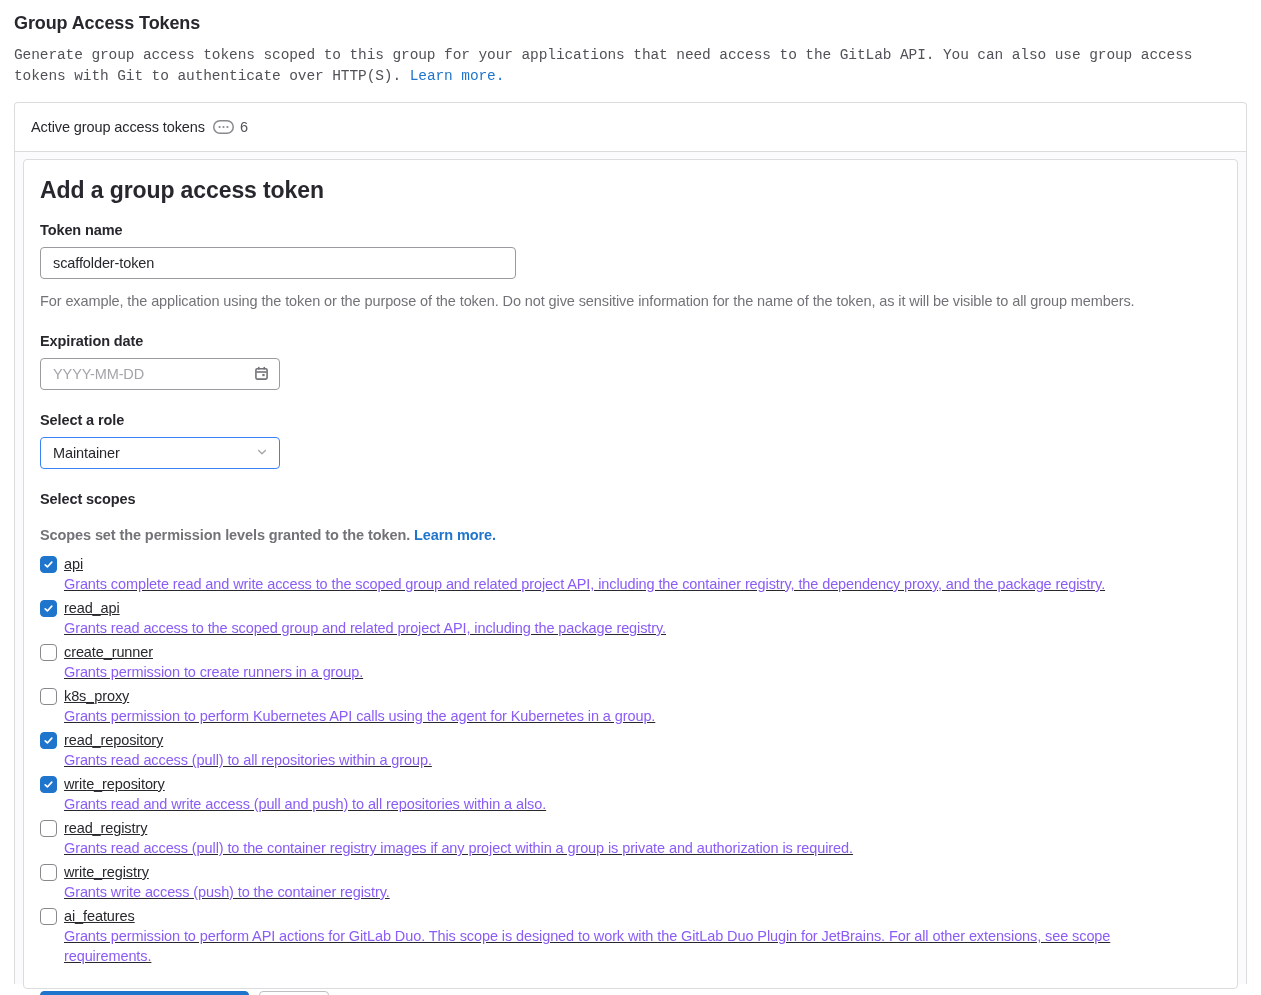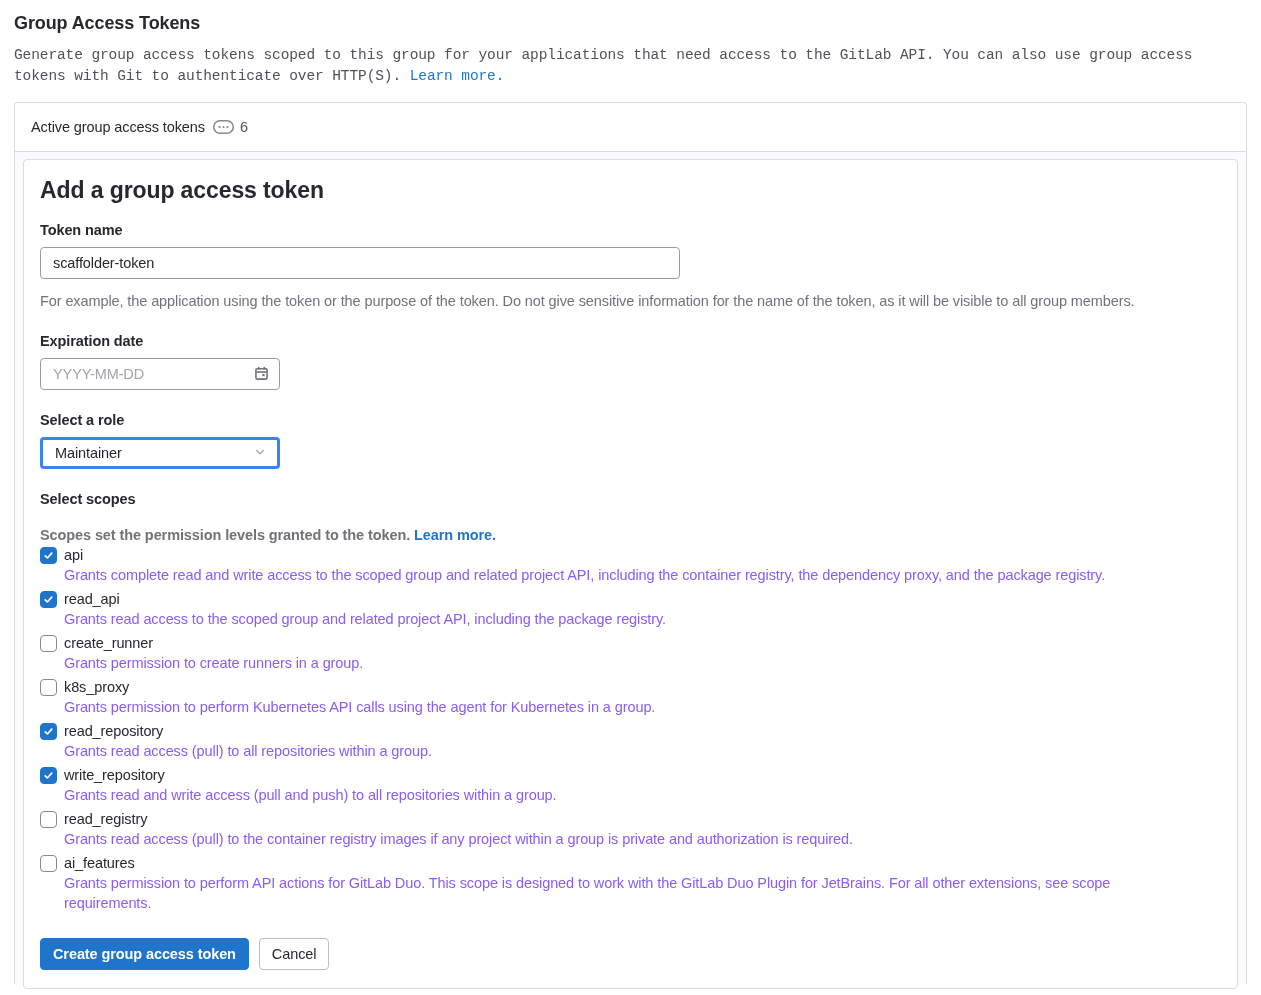--- a/index.html
+++ b/index.html
@@ -77,48 +77,48 @@
     font-size: 14.5px;
     letter-spacing: -0.1px;
     color: #28272d;
     height: 32px;
     border: 1px solid #9b9a9f;
     border-radius: 4px;
     padding: 0 12px;
     background: #fff;
     outline: none;
   }
-  .token-input { width: 640px; }
+  .token-input { width: 476px; }
   .help-text {
     color: #737278;
     line-height: 20px;
     margin-top: 12px;
   }
   .field-group { margin-top: 20px; }
 
   .date-wrap { position: relative; width: 240px; }
   .date-wrap .text-input { width: 100%; padding-right: 36px; }
   .date-wrap .cal-icon {
     position: absolute; right: 10px; top: 7px; width: 17px; height: 17px;
     pointer-events: none; display: inline-flex;
   }
   ::placeholder { color: #a4a3a8; opacity: 1; }
 
   .select-box {
     width: 240px; height: 32px;
-    border: 3px solid #3b82f6;
+    border: 1px solid #3b82f6;
     border-radius: 4px;
     background: #fff;
     display: flex; align-items: center; justify-content: space-between;
     padding: 0 10px 0 12px;
     cursor: pointer;
   }
 
   .scopes-desc { color: #737278; line-height: 20px; margin-top: 16px; font-weight: bold; }
-  .scope-list { margin-top: 0; }
+  .scope-list { margin-top: 9px; text-decoration: underline; }
   .scope-row { display: flex; align-items: flex-start; margin-bottom: 4px; }
   .checkbox {
     flex: 0 0 auto;
     width: 17px; height: 17px;
     border: 1px solid #89888d;
     border-radius: 4px;
     background: #fff;
     margin: 2px 7px 0 0;
     display: inline-flex; align-items: center; justify-content: center;
     cursor: pointer;
@@ -266,28 +266,35 @@
                 </div>
               </div>
               <div class="scope-row">
                 <span class="checkbox checked">
                   <svg width="11" height="11" viewBox="0 0 16 16" fill="none">
                     <path d="M3.2 8.6 L6.4 11.6 L12.8 4.6" stroke="#ffffff" stroke-width="2.4" stroke-linecap="round" stroke-linejoin="round"></path>
                   </svg>
                 </span>
                 <div class="scope-text">
                   <label class="scope-name">write_repository</label>
-                  <div class="scope-desc">Grants read and write access (pull and push) to all repositories within a group.</div>
+                  <div class="scope-desc">Grants read and write access (pull and push) to all repositories within a also.</div>
                 </div>
               </div>
               <div class="scope-row">
                 <span class="checkbox "></span>
                 <div class="scope-text">
                   <label class="scope-name">read_registry</label>
                   <div class="scope-desc">Grants read access (pull) to the container registry images if any project within a group is private and authorization is required.</div>
+                </div>
+              </div>
+              <div class="scope-row">
+                <span class="checkbox "></span>
+                <div class="scope-text">
+                  <label class="scope-name">write_registry</label>
+                  <div class="scope-desc">Grants write access (push) to the container registry.</div>
                 </div>
               </div>
               <div class="scope-row">
                 <span class="checkbox "></span>
                 <div class="scope-text">
                   <label class="scope-name">ai_features</label>
                   <div class="scope-desc">Grants permission to perform API actions for GitLab Duo. This scope is designed to work with the GitLab Duo Plugin for JetBrains. For all other extensions, see scope requirements.</div>
                 </div>
               </div>
             </div>

